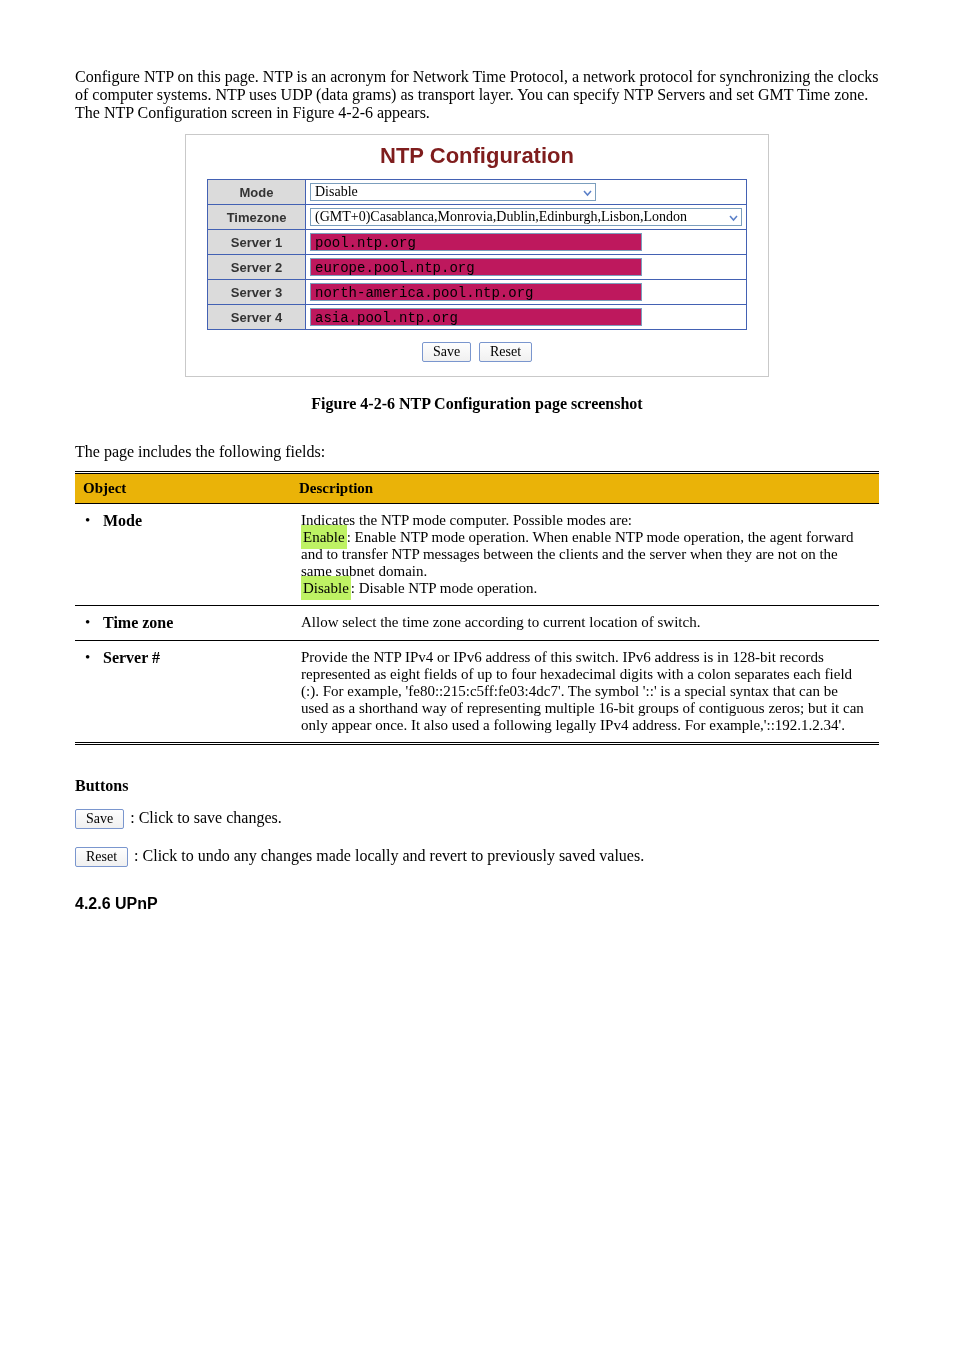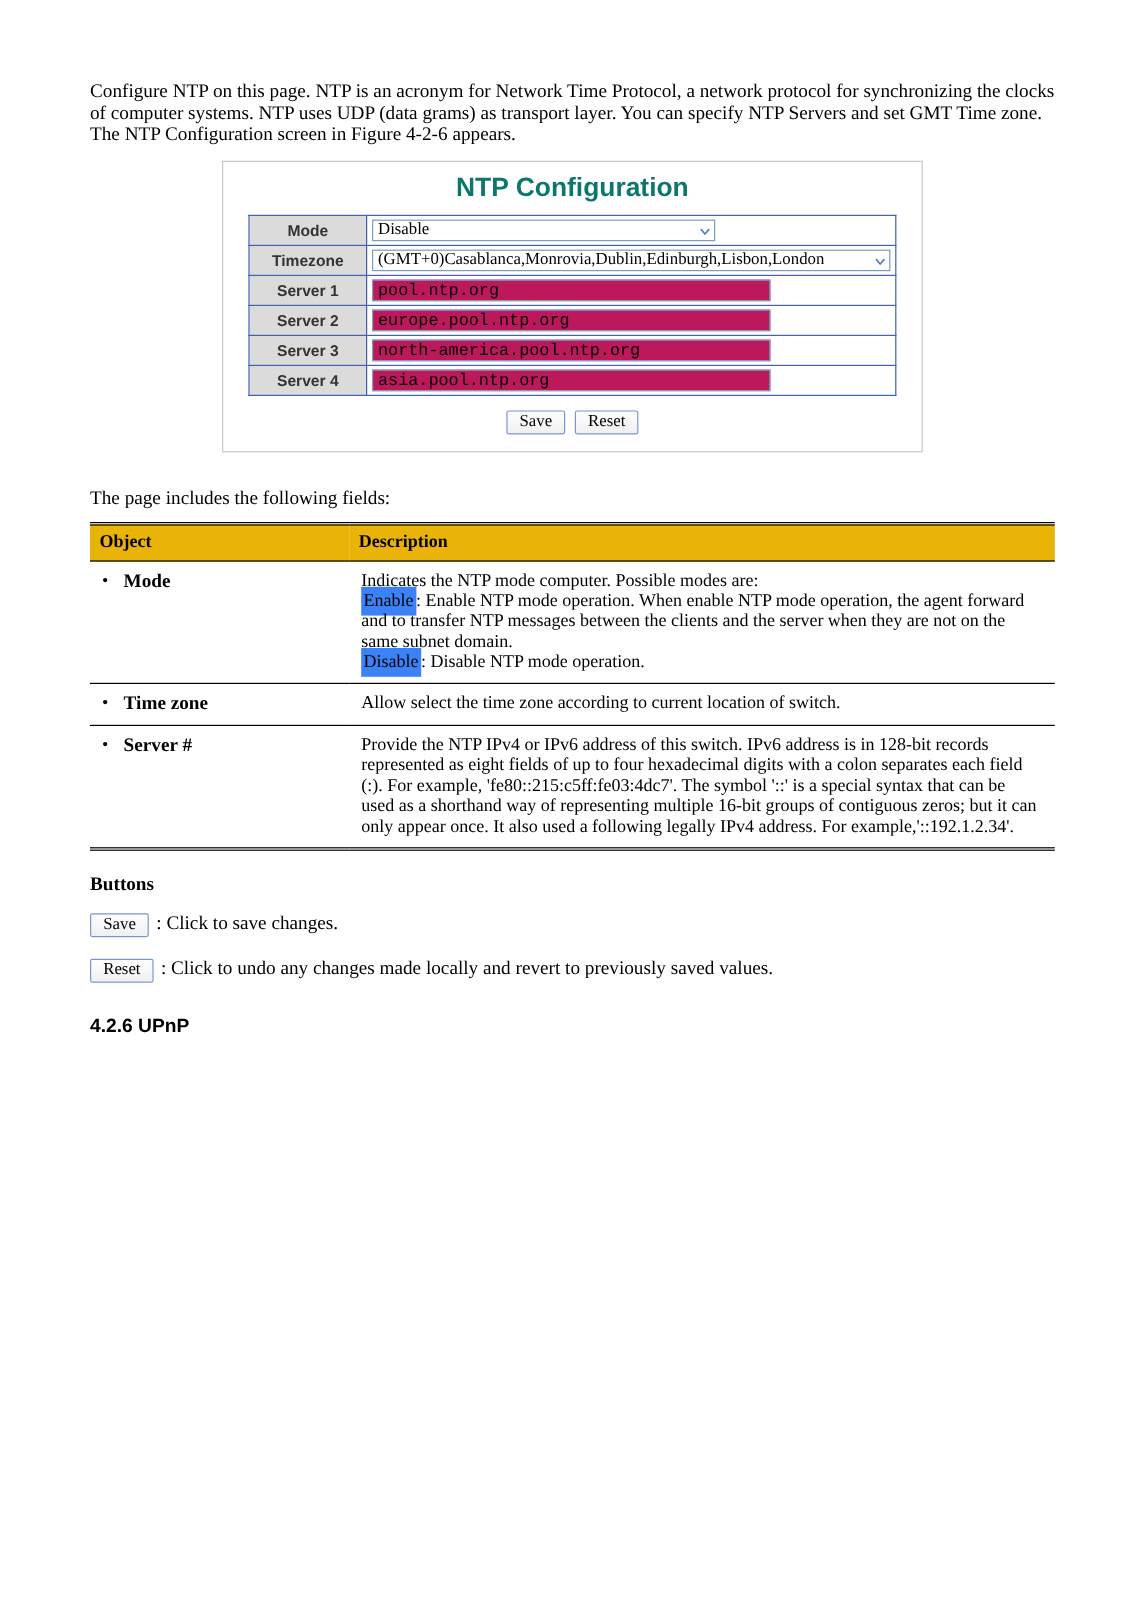--- a/index.html
+++ b/index.html
@@ -38,21 +38,21 @@
     margin: 18px 0 12px 0;
   }
   .screenshot {
     margin: 12px auto;
     width: 582px;
     border: 1px solid #c9c9c9;
     padding: 8px 0 14px 0;
     background: #fff;
   }
   .shot-title {
-    color: #0f766e;
+    color: #7f1d1d;
     font-family: Tahoma, Arial, sans-serif;
     font-weight: bold;
     font-size: 22px;
     text-align: center;
     margin-bottom: 10px;
   }
   .cfg-table {
     border-collapse: collapse;
     margin: 0 auto;
     width: 540px;
@@ -139,21 +139,21 @@
   .desc-table tr.lastrow td {
     border-bottom: 3px double #000;
   }
   .col-obj { width: 200px; }
   .bullet {
     display: inline-block;
     width: 18px;
     vertical-align: top;
   }
   .hl {
-    background: #3b82f6;
+    background: #bef264;
     padding: 4px 2px;
   }
   .btn-standalone {
     display: inline-block;
     border: 1px solid #7a96ce;
     background: linear-gradient(#fefefe,#f0f0f0);
     font-family: "Times New Roman", serif;
     font-size: 14px;
     padding: 1px 10px;
     border-radius: 2px;
@@ -230,20 +230,21 @@
             </td>
       </tr>
     </tbody>
       </table>
     <div class="btnrow">
       <span class="btn">Save</span>
       <span class="btn">Reset</span>
     </div>
   </div>
 
+  <div class="fig-caption">Figure 4-2-6 NTP Configuration page screenshot</div>
 
   <div class="desc-intro">The page includes the following fields:</div>
 
   <table class="desc-table">
     <tbody>
         <tr>
       <th class="col-obj">Object</th>
       <th>Description</th>
     </tr>
     <tr>
@@ -264,21 +265,21 @@
     </tr>
     <tr class="lastrow">
       <td>
         <span class="bullet">•</span><span class="sub-heading">Server #</span>
       </td>
       <td>Provide the NTP IPv4 or IPv6 address of this switch. IPv6 address is in 128-bit records represented as eight fields of up to four hexadecimal digits with a colon separates each field (:). For example, 'fe80::215:c5ff:fe03:4dc7'. The symbol '::' is a special syntax that can be used as a shorthand way of representing multiple 16-bit groups of contiguous zeros; but it can only appear once. It also used a following legally IPv4 address. For example,'::192.1.2.34'.</td>
     </tr>
   </tbody>
     </table>
 
-  <div class="sub-heading" style="margin-top:20px;">Buttons</div>
+  <div class="sub-heading" style="margin-top:32px;">Buttons</div>
 
   <div class="btn-desc-row">
     <span class="btn-standalone">Save</span>
     <span>: Click to save changes.</span>
   </div>
   <div class="btn-desc-row reset-btn-box">
     <span class="btn-standalone">Reset</span>
     <span>: Click to undo any changes made locally and revert to previously saved values.</span>
   </div>
 

